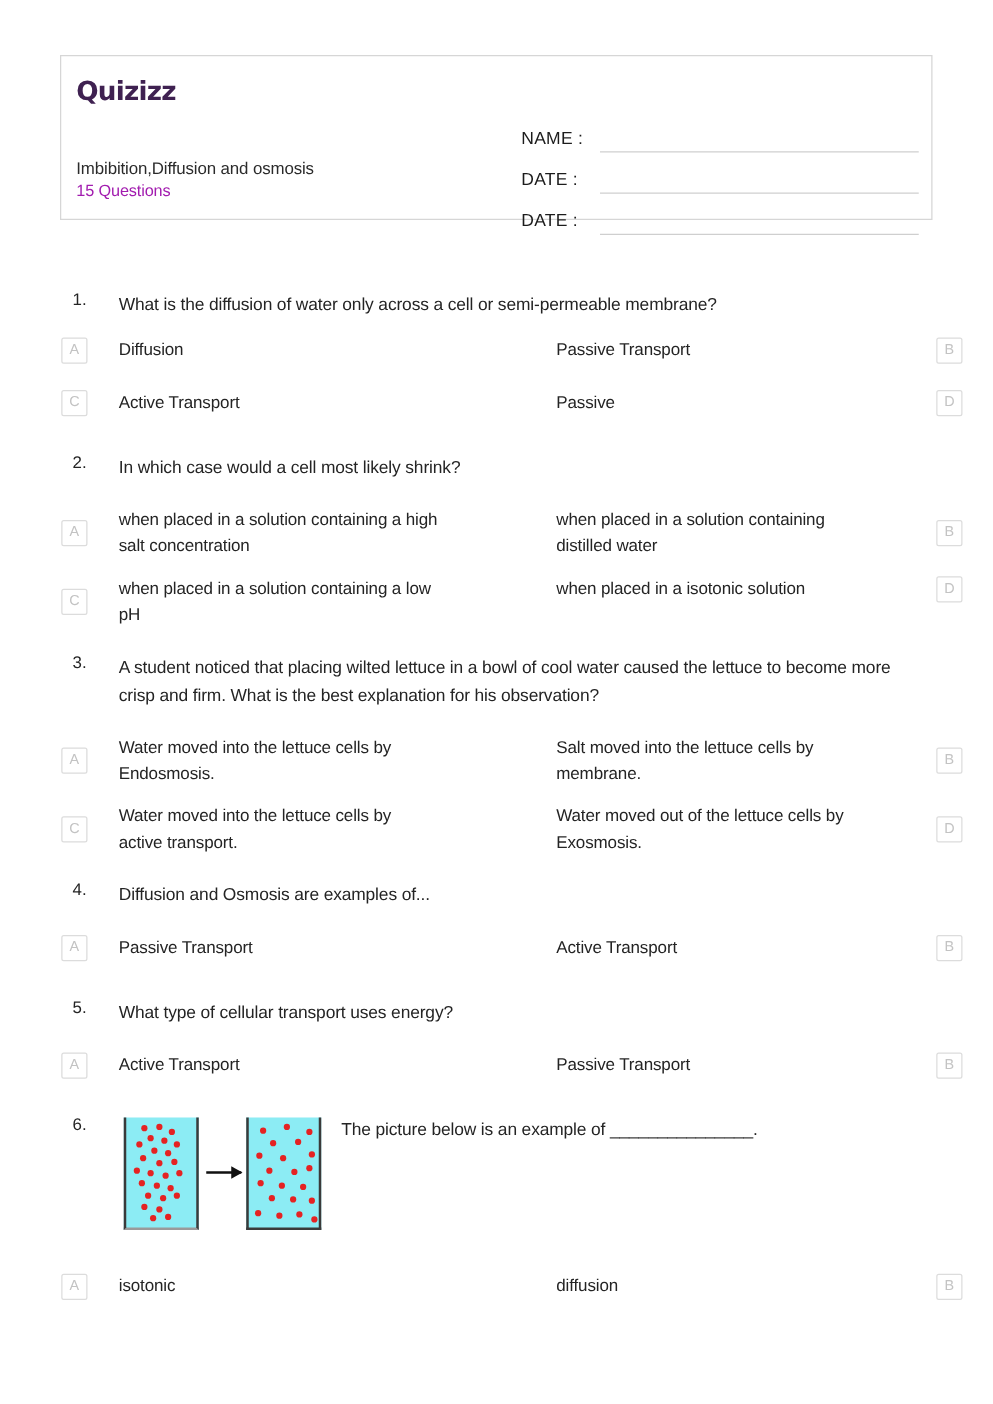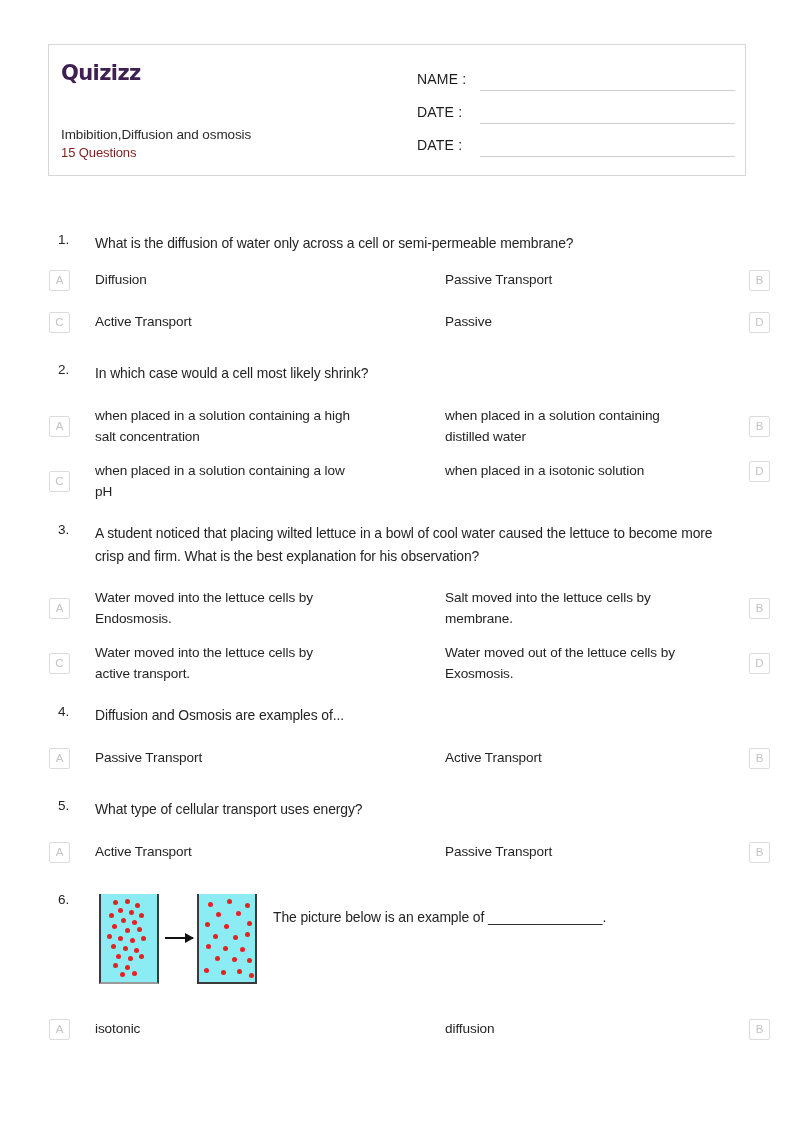--- a/index.html
+++ b/index.html
@@ -54,36 +54,37 @@
     font-size: 13.5px;
     color: #2b2b2b;
     letter-spacing: -0.1px;
     white-space: nowrap;
   }
   .quiz-subtitle {
     position: absolute;
     left: 0px;
     top: 100px;
     font-size: 13px;
-    color: #7f1d1d;
+    color: #a21caf;
     letter-spacing: -0.1px;
   }
 
   .header-right {
     position: absolute;
     left: 368px;
     top: 0;
     width: 330px;
     height: 130px;
   }
   .field-row {
     position: absolute;
     left: 0px;
     width: 320px;
     height: 26px;
+    margin-top: 31px;
   }
   .field-row.r1 { top: 26px; }
   .field-row.r2 { top: 59px; }
   .field-row.r3 { top: 92px; }
   .field-label {
     position: absolute;
     left: 0px;
     top: 0px;
     font-size: 14px;
     color: #1c1c1c;
@@ -235,21 +236,20 @@
   }
   .q6-text {
     position: absolute;
     left: 273px;
     top: 0px;
     width: 460px;
     font-size: 13.9px;
     line-height: 23px;
     color: #242424;
     letter-spacing: -0.1px;
-    margin-top: 14px;
   }
 </style>
 </head>
 <body>
 
 <div class="page">
 
   <div class="header-box">
     <div class="header-left">
       <div class="brand-logo">Quizizz</div>

